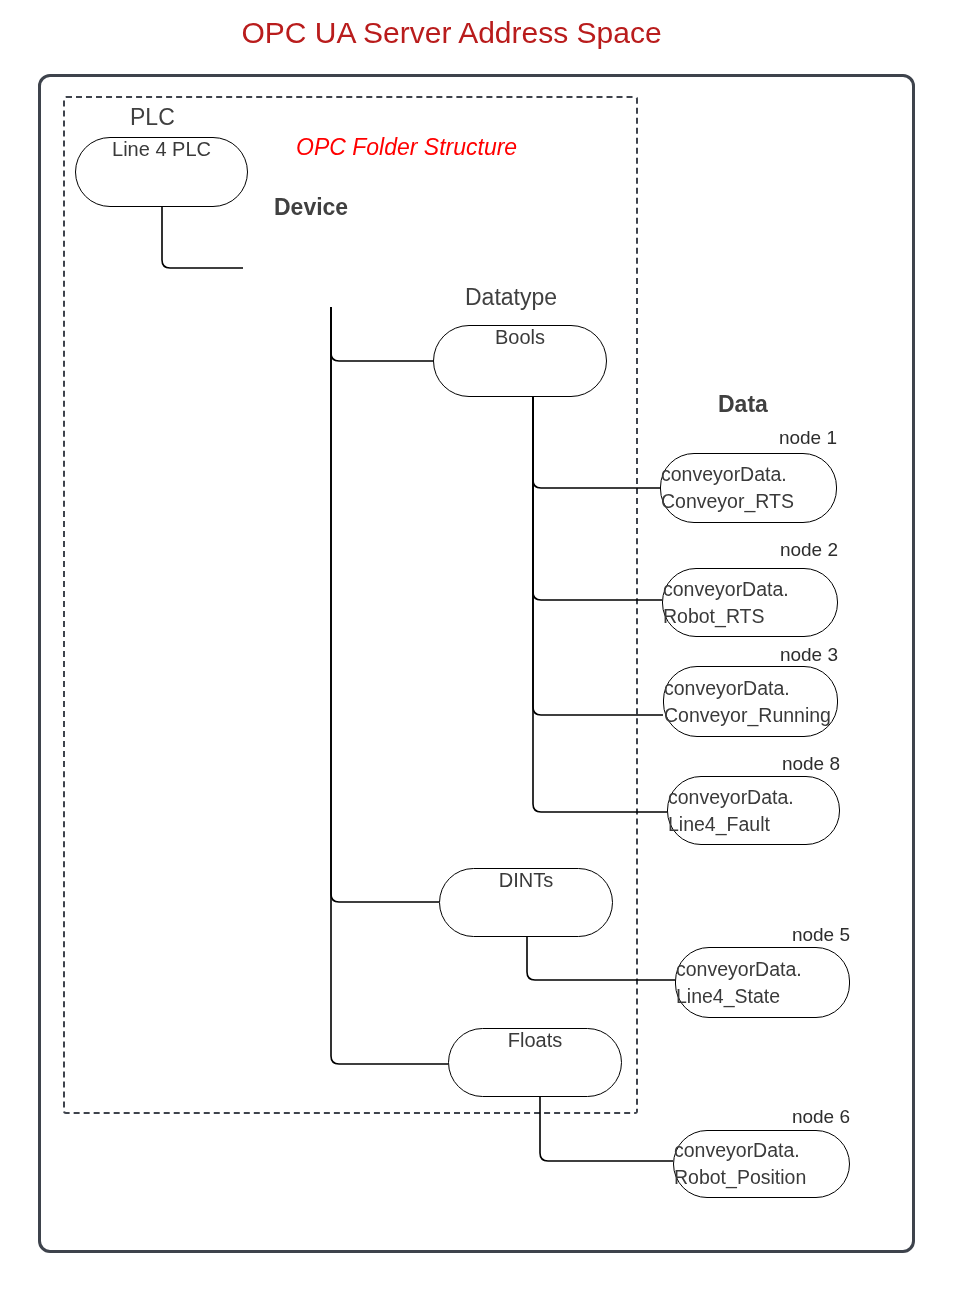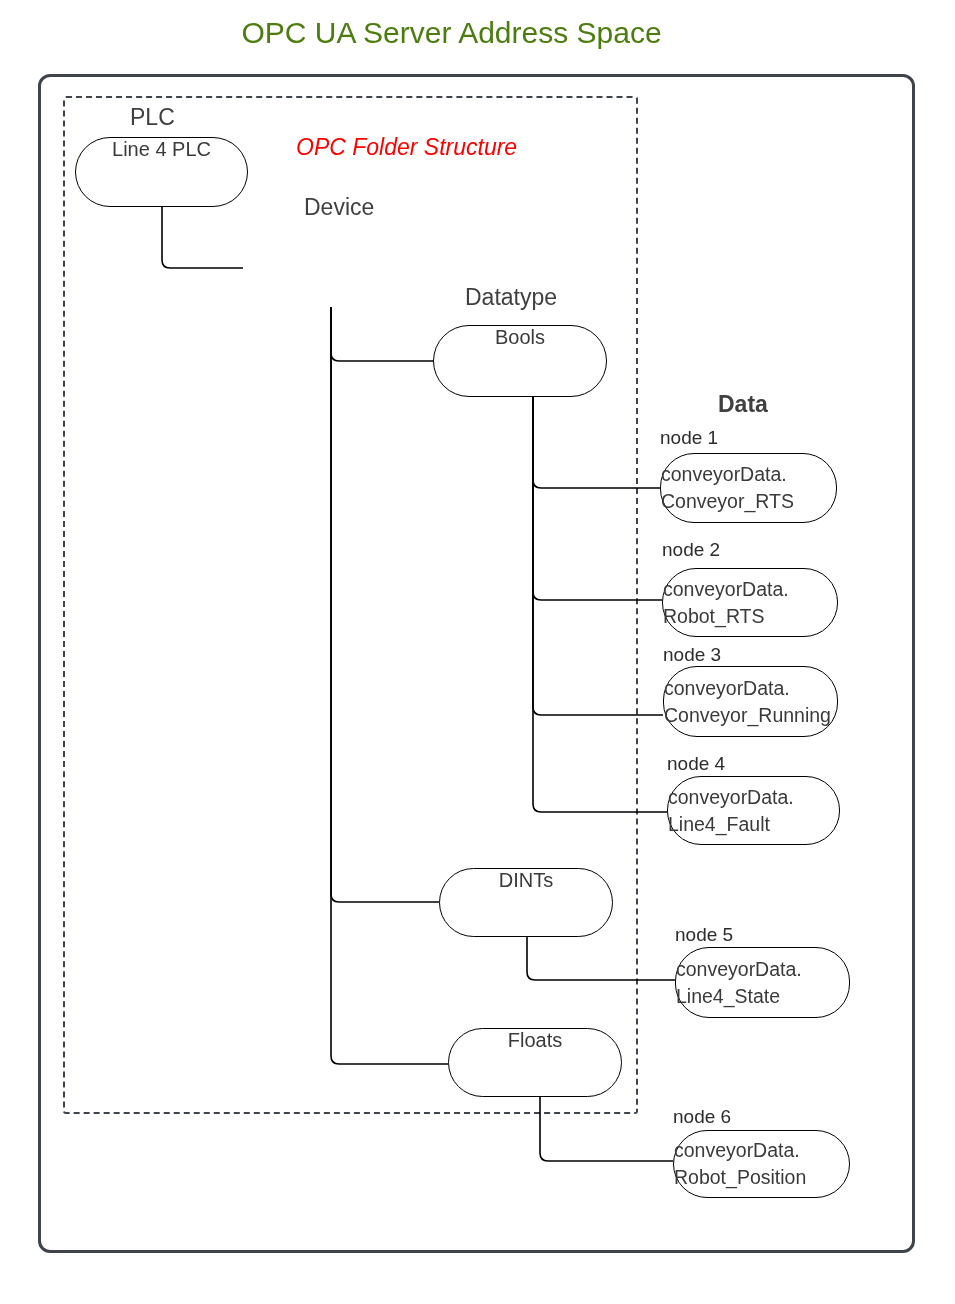--- a/index.html
+++ b/index.html
@@ -9,21 +9,21 @@
     height: 1304px;
     background: #ffffff;
     font-family: "Liberation Sans", sans-serif;
     overflow: hidden;
   }
   .title {
     position: absolute;
     left: 0; top: 16px; width: 903px;
     text-align: center;
     font-size: 30px;
-    color: #4d7c0f;
+    color: #b91c1c;
     white-space: nowrap;
   }
   .outer-frame {
     position: absolute;
     left: 38px; top: 74px;
     width: 877px; height: 1179px;
     box-sizing: border-box;
     border: 3px solid #3e434c;
     border-radius: 12px;
     background: transparent;
@@ -78,21 +78,21 @@
     border-radius: 34px;
     flex-direction: column;
     font-size: 19.5px;
     line-height: 27px;
   }
   .leaf-node span { display: block; }
   .node-title {
     position: absolute;
     font-size: 19px;
     color: #2d2d2d;
-    text-align: left;
+    text-align: right;
     white-space: nowrap;
   }
 </style>
 </head>
 <body>
 
 <div class="canvas">
 
   <div class="title">OPC UA Server Address Space</div>
 
@@ -107,21 +107,21 @@
     <path d="M533 397 L533 480 Q533 488 541 488 L660 488"></path>
     <path d="M533 397 L533 592 Q533 600 541 600 L662 600"></path>
     <path d="M533 397 L533 707 Q533 715 541 715 L663 715"></path>
     <path d="M533 397 L533 804 Q533 812 541 812 L667 812"></path>
     <path d="M527 937 L527 972 Q527 980 535 980 L675 980"></path>
     <path d="M540 1097 L540 1153 Q540 1161 548 1161 L673 1161"></path>
   </svg>
 
   <div class="lvl-label" style="left:130px; top:104px;">PLC</div>
   <div class="overlay-label" style="left:296px; top:134px;font-style:italic;">OPC Folder Structure</div>
-  <div class="lvl-label" style="left:304px; top:194px;">Device</div>
+  <div class="lvl-label" style="left:274px; top:194px;font-weight:bold;">Device</div>
   <div class="lvl-label" style="left:465px; top:284px;">Datatype</div>
   <div class="lvl-label" style="left:718px; top:391px;font-weight:bold;">Data</div>
 
   <div class="node folder-node" style="left:75px; top:137px; width:173px; height:70px;">
     <span>Line 4 PLC</span>
   </div>
   <div class="node folder-node" style="left:433px; top:325px; width:174px; height:72px;">
     <span>Bools</span>
   </div>
   <div class="node folder-node" style="left:439px; top:868px; width:174px; height:69px;">
@@ -142,21 +142,21 @@
     <span>conveyorData.</span>
     <span>Robot_RTS</span>
   </div>
 
   <div class="node-title" style="left:663px; top:644px; width:175px;">node 3</div>
   <div class="node leaf-node" style="left:663px; top:666px; width:175px; height:71px;">
     <span>conveyorData.</span>
     <span>Conveyor_Running</span>
   </div>
 
-  <div class="node-title" style="left:667px; top:753px; width:173px;">node 4</div>
+  <div class="node-title" style="left:667px; top:753px; width:173px;">node 8</div>
   <div class="node leaf-node" style="left:667px; top:776px; width:173px; height:69px;">
     <span>conveyorData.</span>
     <span>Line4_Fault</span>
   </div>
 
   <div class="node-title" style="left:675px; top:924px; width:175px;">node 5</div>
   <div class="node leaf-node" style="left:675px; top:947px; width:175px; height:71px;">
     <span>conveyorData.</span>
     <span>Line4_State</span>
   </div>

